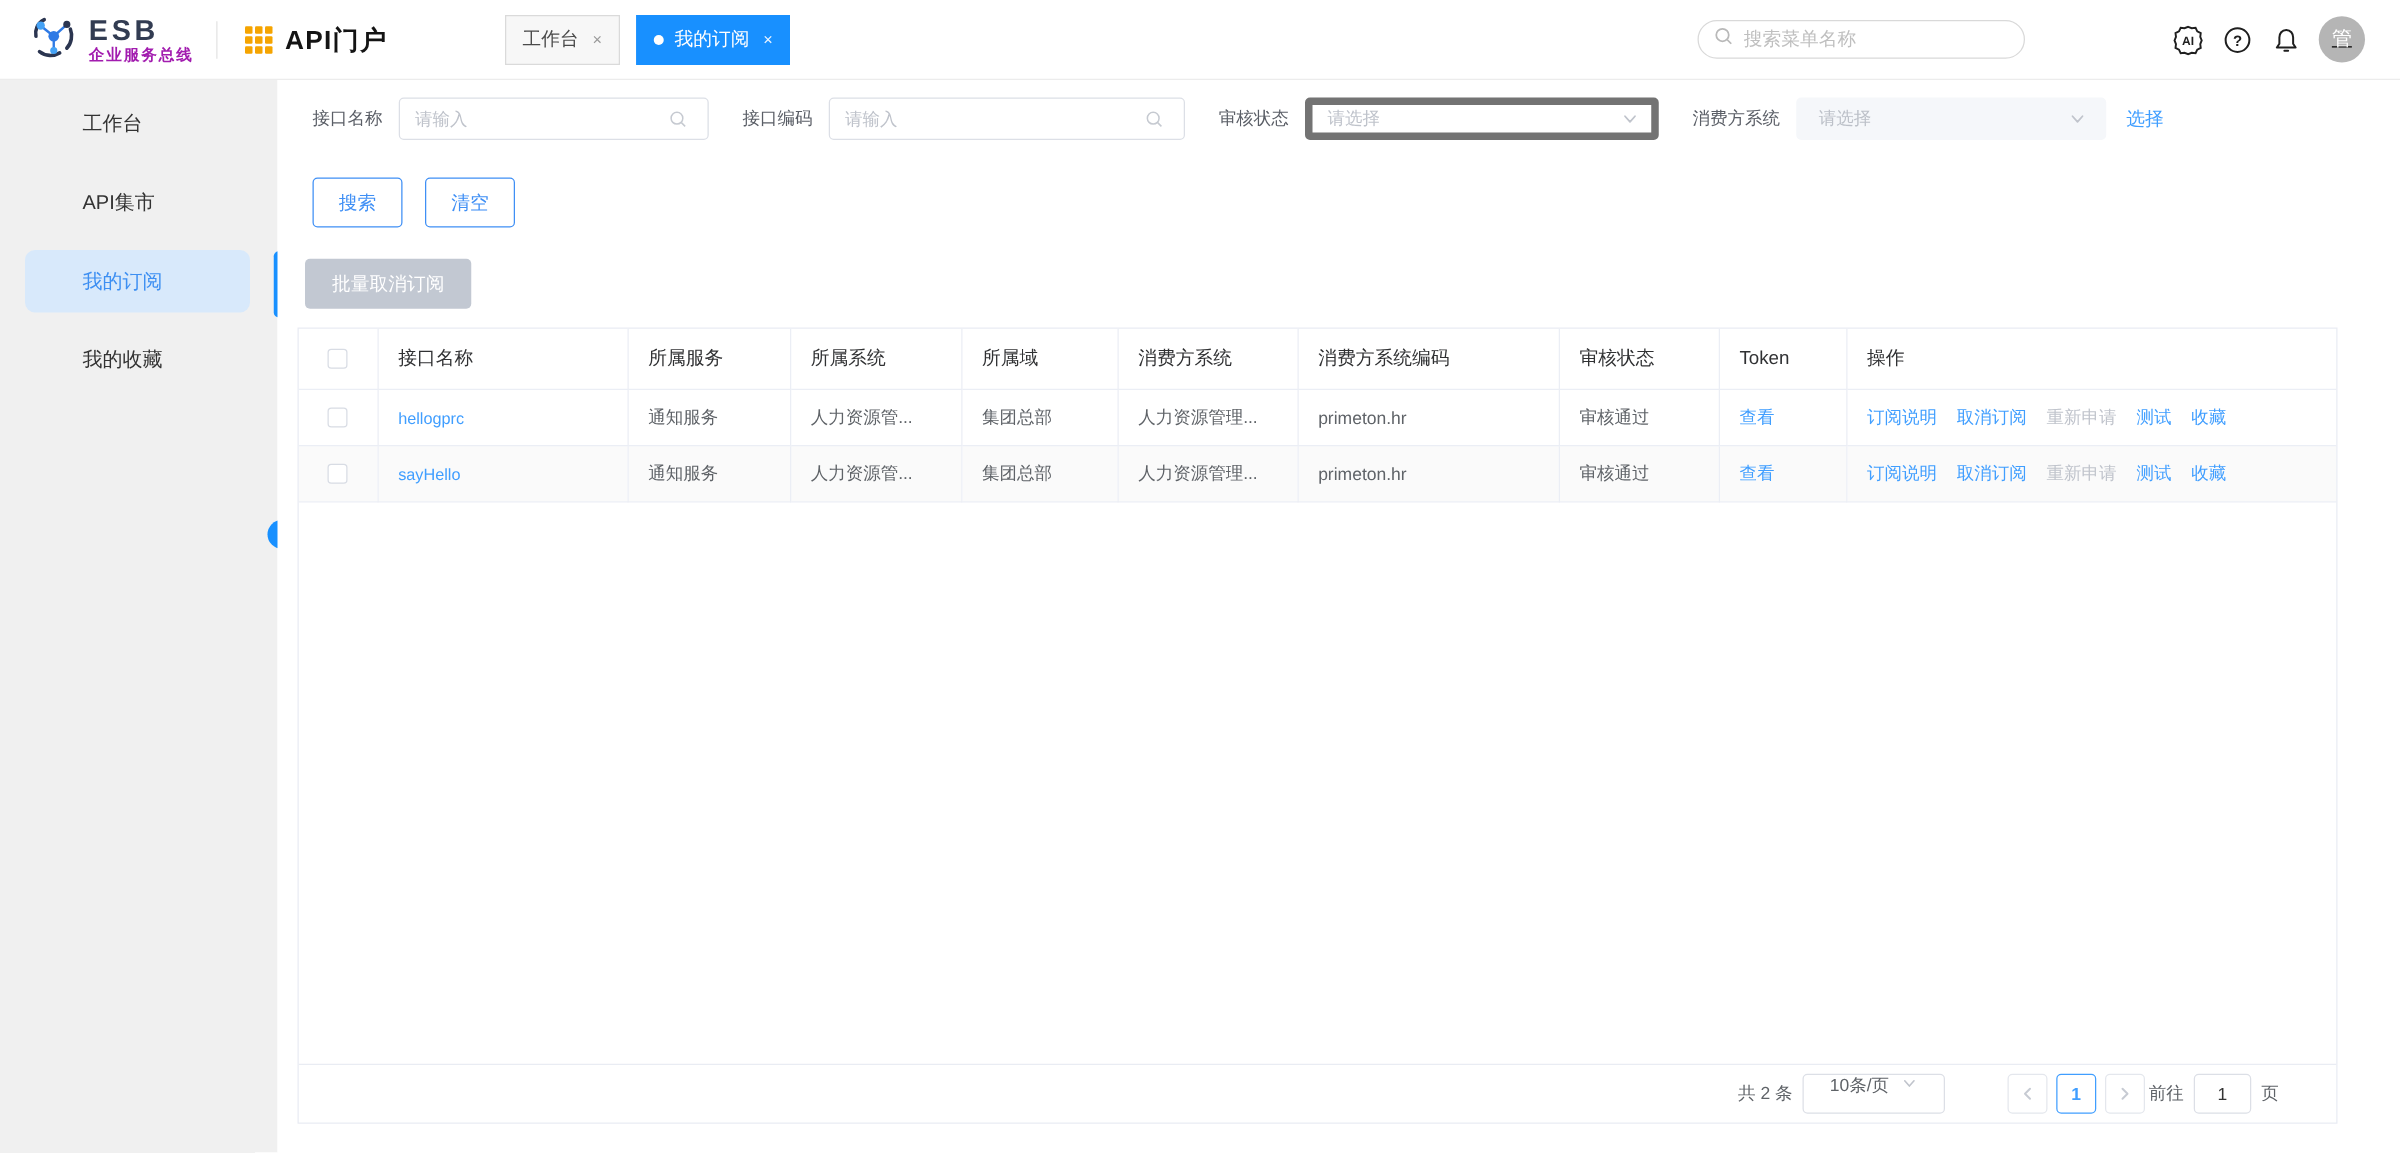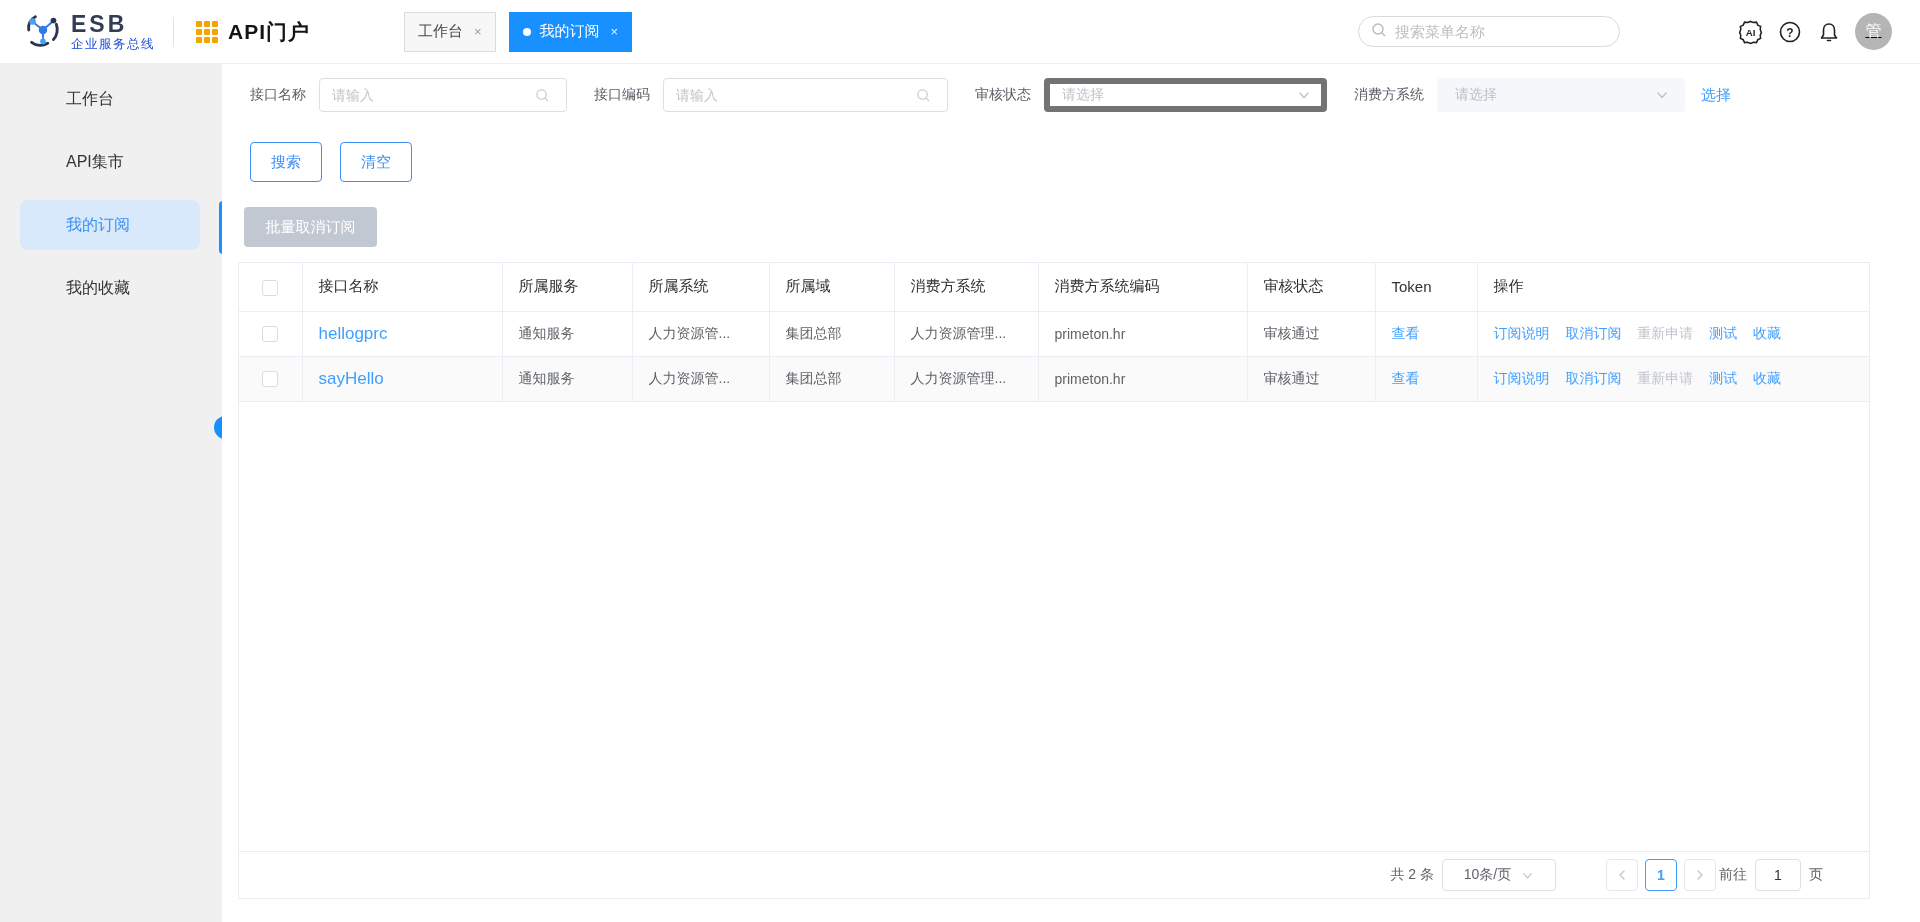--- a/index.html
+++ b/index.html
@@ -6,21 +6,21 @@
   html,body { width:1920px; height:922px; overflow:hidden; background:#fff;
     font-family:"Liberation Sans","DejaVu Sans",sans-serif; }
   .app { width:1920px; height:922px; display:flex; flex-direction:column; }
 
   
   .topbar { height:64px; min-height:64px; background:#fff; border-bottom:1px solid #ececec;
     display:flex; align-items:center; padding-left:24px; }
   .logo { display:flex; align-items:center; gap:9px; }
   .logo-text { display:flex; flex-direction:column; line-height:1.05; }
   .logo-title { font-size:23px; font-weight:800; color:#323c52; letter-spacing:3px; }
-  .logo-sub { font-size:12.5px; color:#1d4ed8; letter-spacing:1.5px; margin-top:2px; }
+  .logo-sub { font-size:12.5px; color:#a21caf; letter-spacing:1.5px; margin-top:2px;font-weight:bold; }
   .v-divider { width:1px; height:30px; background:#e3e3e3; margin:0 22px 0 18px; }
   .portal { display:flex; align-items:center; gap:10px; }
   .portal-title { font-size:21px; font-weight:800; color:#141414; letter-spacing:1px; }
   .grid-icon { display:grid; grid-template-columns:repeat(3,6px); grid-auto-rows:6px; gap:2px; }
   .grid-icon i { background:#f5a400; border-radius:1px; }
 
   .tabs { display:flex; align-items:center; gap:13px; margin-left:94px; }
   .tab { height:40px; display:flex; align-items:center; padding:0 13px; font-size:15px;
     color:#4a4a4a; background:#f7f7f7; border:1px solid #dadada; cursor:pointer; }
   .tab .close { margin-left:11px; font-size:13px; color:#9a9a9a; }
@@ -84,31 +84,31 @@
     overflow:hidden; }
   th { height:48px; font-size:15px; font-weight:500; color:#303133; }
   td { height:45px; font-size:14px; color:#5f6368; }
   tr.striped td { background:#fafafa; }
   th:first-child, td:first-child { padding-left:0; text-align:center; }
   thead th { border-top:none; }
   th:first-child, td:first-child { border-left:none; }
   th:last-child, td:last-child { border-right:none; }
   .cb { display:inline-block; width:16px; height:16px; border:1px solid #d8dce4;
     border-radius:3px; background:#fff; vertical-align:middle; cursor:pointer; }
-  .name-link { font-size:17px; }
+  .name-link { font-size:13px; }
   .act { margin-right:12px; font-size:14px; }
   .act.disabled { color:#c0c4cc; cursor:default; }
   .card-spacer { flex:1; }
 
   
   .pagination { height:47px; border-top:1px solid #e9ecf3; display:flex; align-items:center;
     justify-content:flex-end; padding-right:46px; font-size:14px; color:#5f6368; }
   .pg-total { margin-right:8px; }
   .pg-size { width:114px; height:32px; border:1px solid #dcdfe6; border-radius:4px;
-    display:flex; align-items:center; justify-content:center; gap:10px; cursor:pointer; }
+    display:flex; align-items:flex-start; justify-content:center; gap:10px; cursor:pointer; }
   .pg-nav { width:32px; height:32px; border:1px solid #e4e7ed; border-radius:4px; background:#fff;
     display:flex; align-items:center; justify-content:center; cursor:pointer; }
   .pg-page { width:32px; height:32px; border:1px solid #409eff; border-radius:4px; background:#fff;
     color:#409eff; font-weight:600; display:flex; align-items:center; justify-content:center;
     cursor:pointer; }
   .pg-group { display:flex; align-items:center; gap:7px; margin-left:50px; }
   .pg-goto { margin-left:3px; margin-right:8px; }
   .pg-input { width:46px; height:32px; border:1px solid #dcdfe6; border-radius:4px;
     text-align:center; font-size:14px; color:#333; outline:none; font-family:inherit; margin-right:8px; }
 </style>

